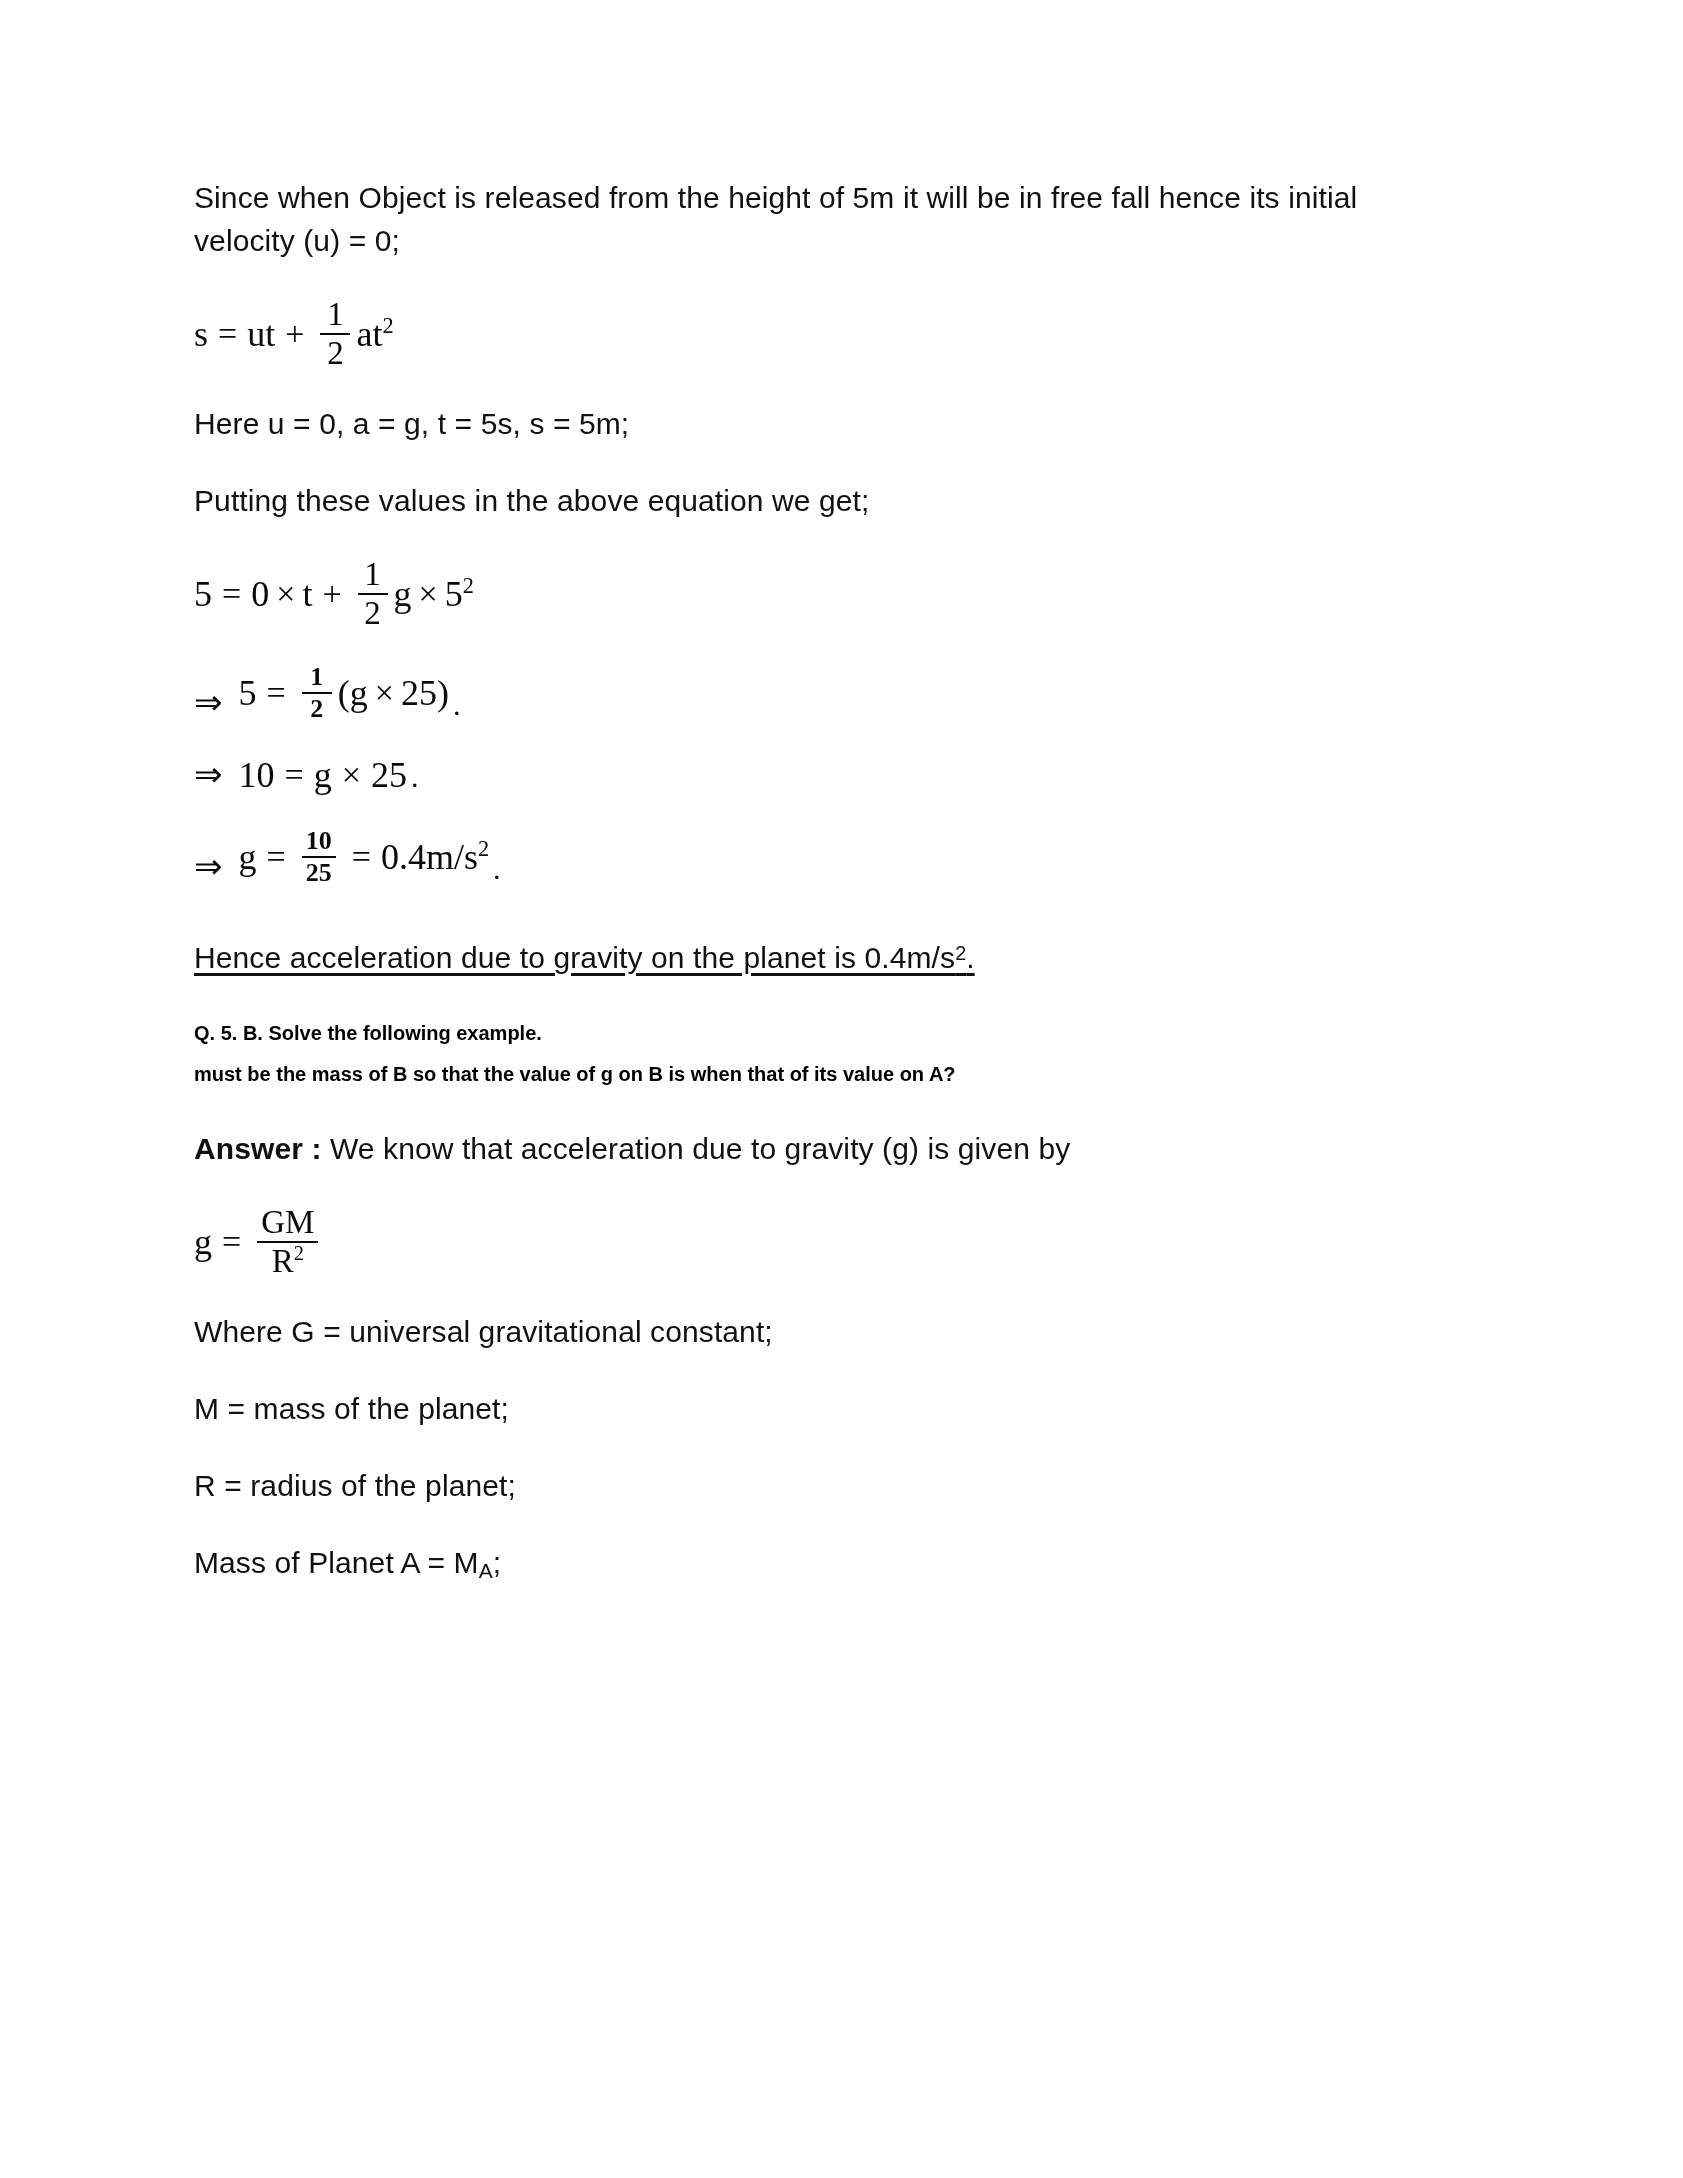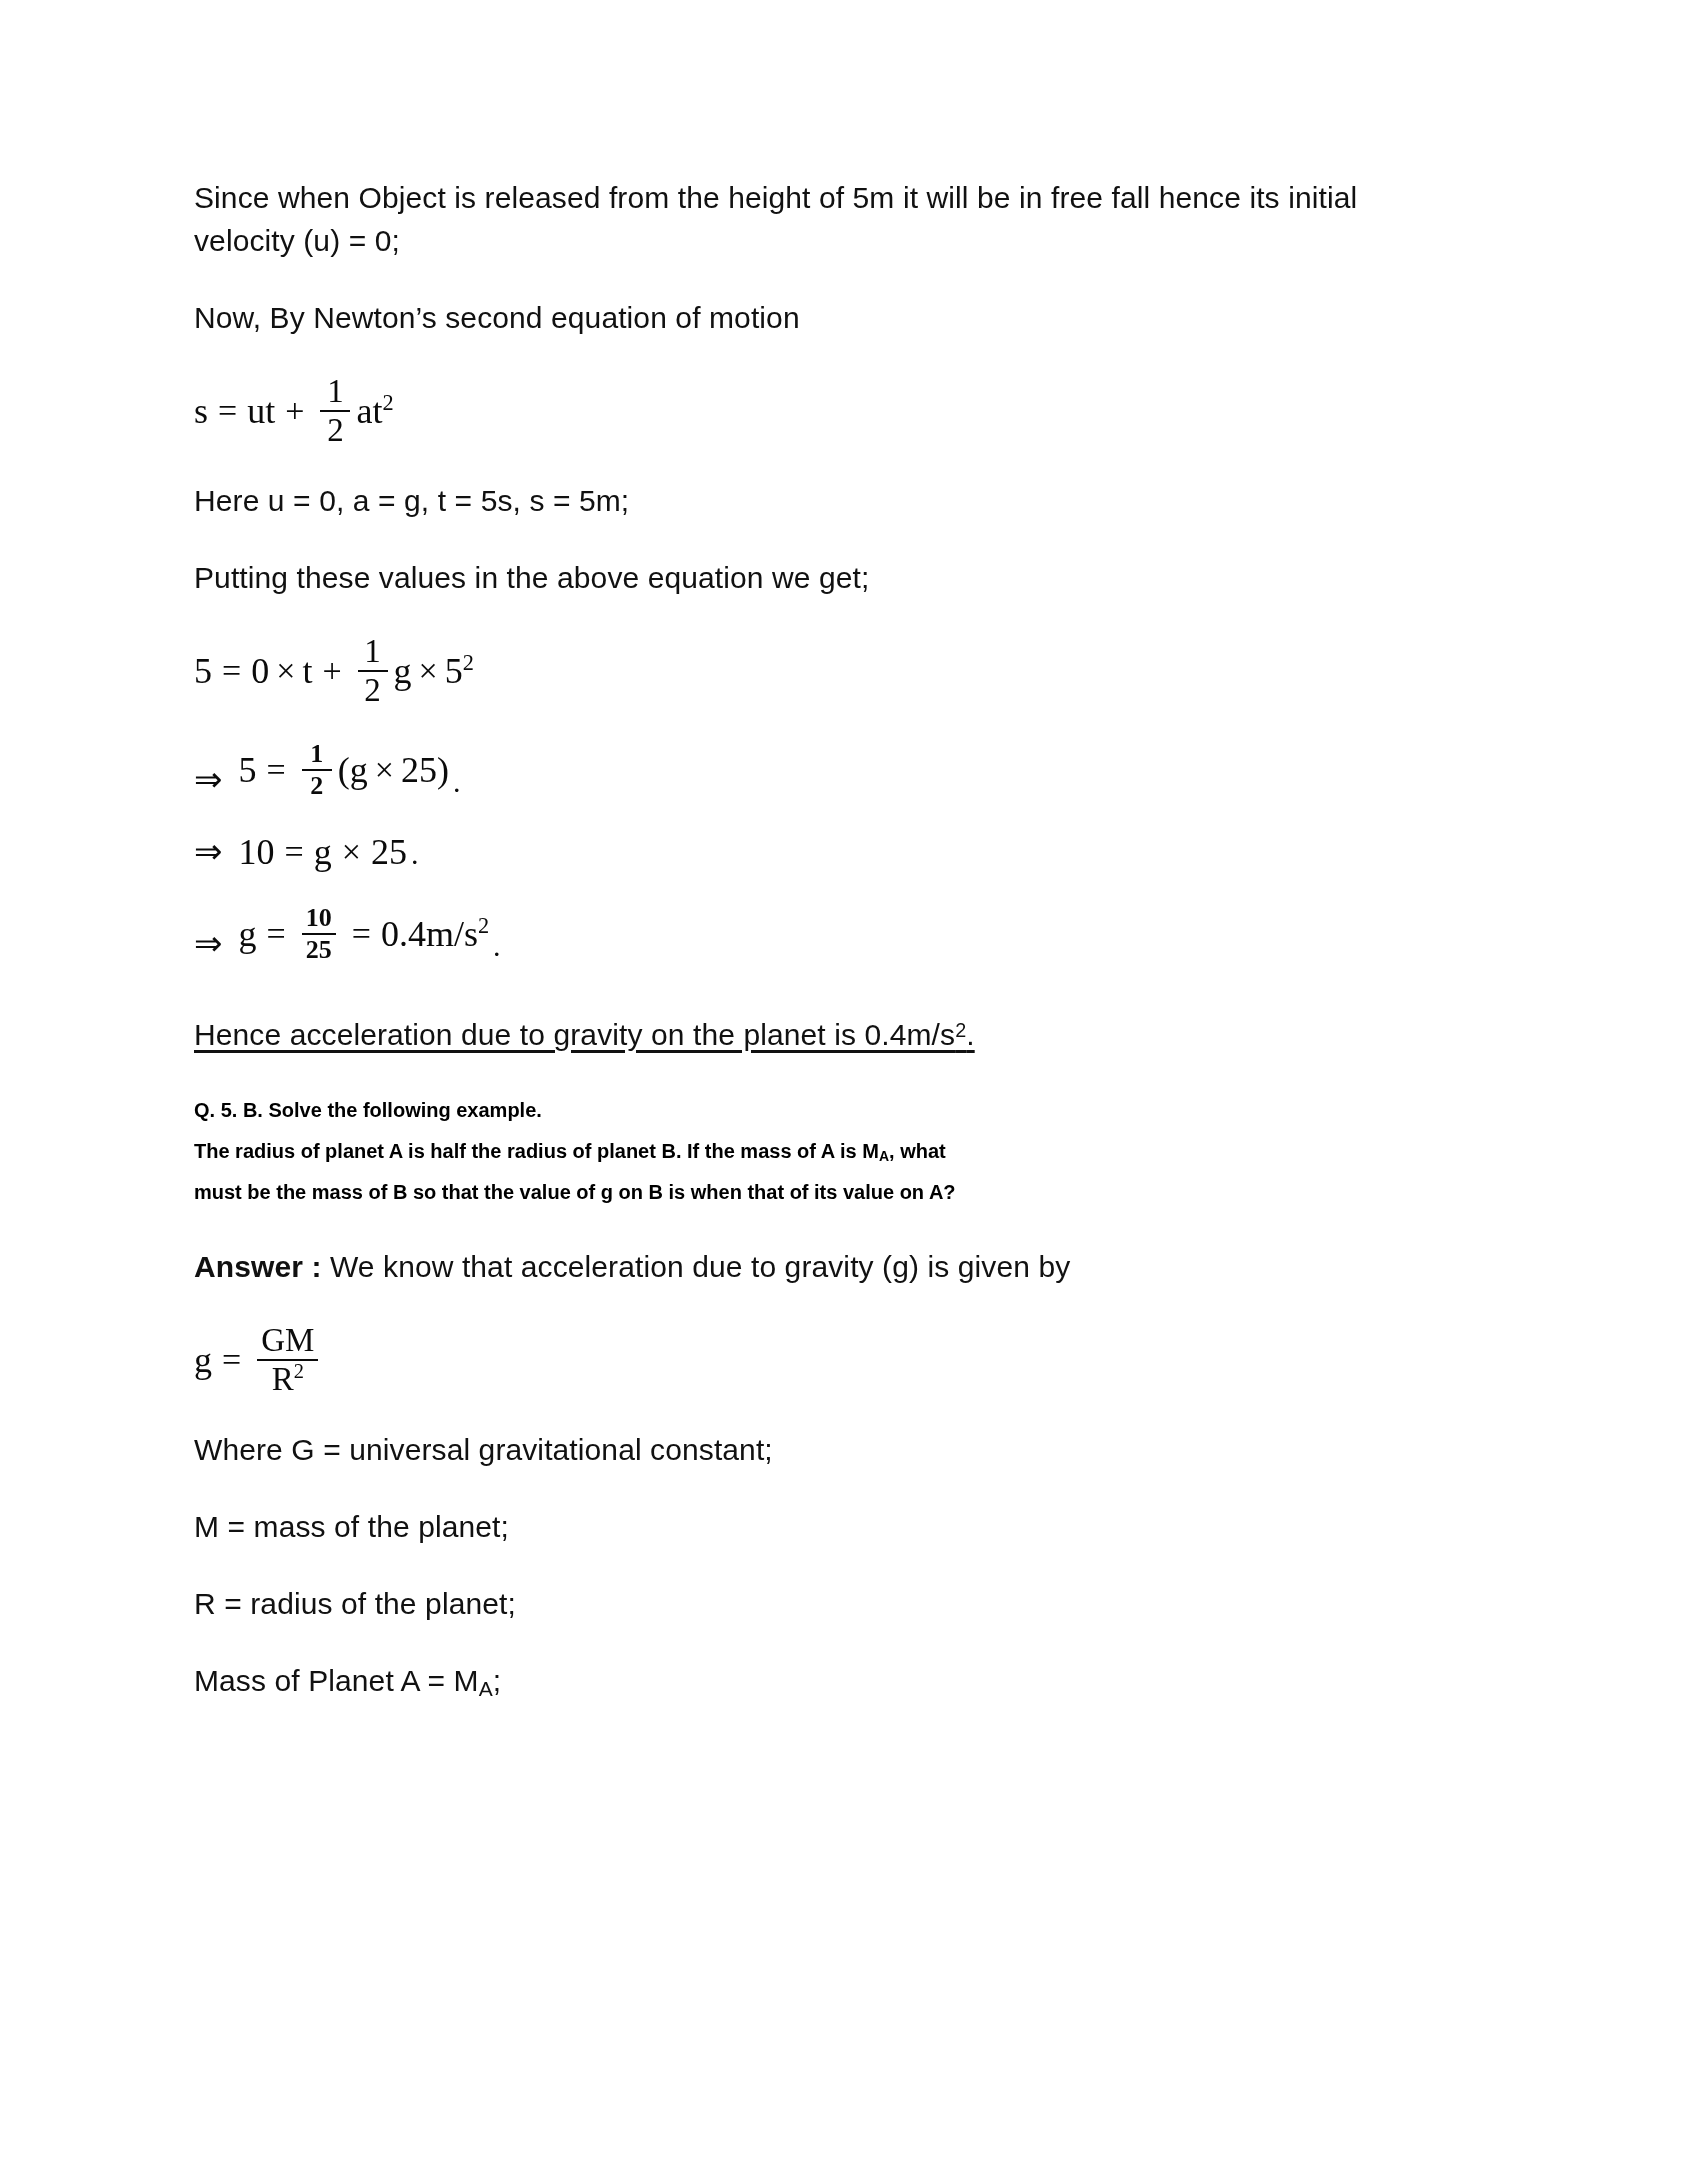--- a/index.html
+++ b/index.html
@@ -138,21 +138,20 @@
   }
 </style>
 </head>
 <body>
 
 <div class="page">
   <div class="content">
 
     <p class="para">Since when Object is released from the height of 5m it will be in free fall hence its initial velocity (u) = 0;</p>
 
-    <p class="para">Now, By Newton’s second equation of motion</p>
 
     <div class="math">
       <span class="math-row">
         <span class="mi">s</span>
         <span class="op">=</span>
         <span class="mi">ut</span>
         <span class="op">+</span>
         <span class="frac big">
           <span class="num">1</span>
           <span class="bar"></span>
@@ -229,21 +228,20 @@
         <span class="op">=</span>
         <span class="mi"><span>0.4m/s</span><sup class="exp">2</sup></span>
       </span>
       <span class="trail-dot">.</span>
     </div>
 
     <p class="para underline-line"><span>Hence acceleration due to gravity on the planet is 0.4m/s</span><sup class="sans-sup">2</sup><span>.</span></p>
 
     <div class="qblock">
       <span class="qline">Q. 5. B. Solve the following example.</span>
-      <span class="qline"><span>The radius of planet A is half the radius of planet B. If the mass of A is M</span><sub class="sans-sub">A</sub><span>, what</span></span>
       <span class="qline">must be the mass of B so that the value of g on B is when that of its value on A?</span>
     </div>
 
     <p class="para"><span class="bold">Answer :</span><span> We know that acceleration due to gravity (g) is given by</span></p>
 
     <div class="math">
       <span class="math-row">
         <span class="mi">g</span>
         <span class="op">=</span>
         <span class="frac big">

